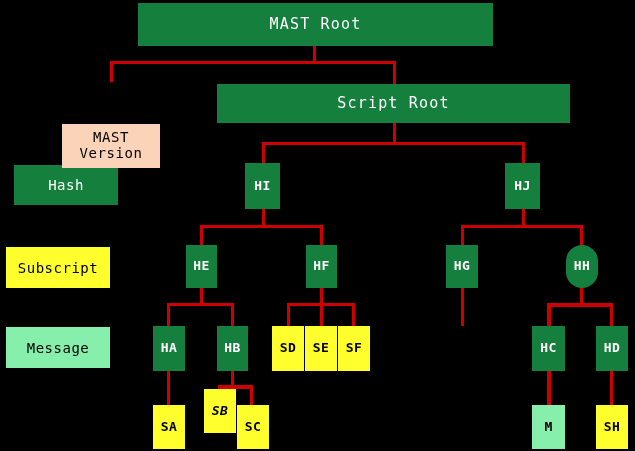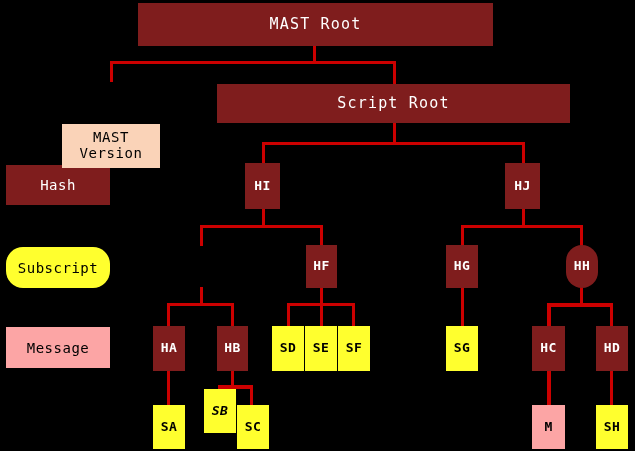--- a/index.html
+++ b/index.html
@@ -21,29 +21,29 @@
     box-sizing: border-box;
     display: flex;
     align-items: center;
     justify-content: center;
     text-align: center;
     line-height: 1.12;
     z-index: 3;
     white-space: pre-line;
   }
   .hash {
-    background: #7f1d1d;
+    background: #15803d;
     color: #ffffff;
   }
   .subscript {
     background: #FFFF2E;
     color: #000000;
   }
   .message {
-    background: #fca5a5;
+    background: #86efac;
     color: #000000;
   }
   .version {
     background: #FAD3B8;
     color: #000000;
   }
   .legend-box {
     position: absolute;
     box-sizing: border-box;
     display: flex;
@@ -111,52 +111,52 @@
 
   <div class="edge" style="left:231px; top:370px; width:3px; height:17px;"></div>
   <div class="edge" style="left:218px; top:385px; width:35px; height:4px;"></div>
   <div class="edge" style="left:218px; top:385px; width:4px; height:21px;"></div>
   <div class="edge" style="left:250px; top:385px; width:3px; height:21px;"></div>
 
   <div class="edge" style="left:547px; top:370px; width:4px; height:36px;"></div>
 
   <div class="edge" style="left:610px; top:370px; width:3px; height:36px;"></div>
 
-  <div class="legend-box hash" style="left:6px; top:165px; width:104px; height:40px;align-items:center;">
+  <div class="legend-box hash" style="left:14px; top:165px; width:104px; height:40px;align-items:center;">
     <span>Hash</span>
   </div>
-  <div class="legend-box subscript" style="left:6px; top:247px; width:104px; height:41px;border-radius:17px;">
+  <div class="legend-box subscript" style="left:6px; top:247px; width:104px; height:41px;">
     <span>Subscript</span>
   </div>
   <div class="legend-box message" style="left:6px; top:327px; width:104px; height:41px;">
     <span>Message</span>
   </div>
 
   <div class="node hash t-big" style="left:138px; top:3px; width:355px; height:43px;">MAST Root</div>
 
   <div class="node version t-mid" style="left:62px; top:81px; width:98px; height:44px;margin-top:43px;">MAST
 Version</div>
 
   <div class="node hash t-big" style="left:217px; top:84px; width:353px; height:39px;">Script Root</div>
 
   <div class="node hash t-small" style="left:505px; top:163px; width:35px; height:46px;">HJ</div>
   <div class="node hash t-small" style="left:245px; top:163px; width:35px; height:46px;">HI</div>
 
+  <div class="node hash t-small" style="left:186px; top:245px; width:31px; height:43px;">HE</div>
   <div class="node hash t-small" style="left:306px; top:245px; width:31px; height:43px;">HF</div>
   <div class="node hash t-small" style="left:446px; top:245px; width:32px; height:43px;">HG</div>
   <div class="node hash t-small" style="left:566px; top:245px; width:32px; height:43px;border-radius:16px;">HH</div>
 
   <div class="node hash t-small" style="left:153px; top:326px; width:32px; height:45px;">HA</div>
   <div class="node hash t-small" style="left:217px; top:326px; width:31px; height:45px;">HB</div>
 
   <div class="node subscript t-small" style="left:272px; top:326px; width:32px; height:45px;">SD</div>
   <div class="node subscript t-small" style="left:305px; top:326px; width:32px; height:45px;">SE</div>
   <div class="node subscript t-small" style="left:338px; top:326px; width:32px; height:45px;">SF</div>
 
-  <div class="node subscript t-small" style="left:446px; top:326px; width:32px; height:45px;">SG</div>
 
   <div class="node hash t-small" style="left:532px; top:326px; width:33px; height:45px;">HC</div>
   <div class="node hash t-small" style="left:596px; top:326px; width:32px; height:45px;">HD</div>
 
   <div class="node subscript t-small" style="left:153px; top:405px; width:32px; height:44px;">SA</div>
   <div class="node subscript t-small" style="left:204px; top:389px; width:32px; height:44px;font-style:italic;">SB</div>
   <div class="node subscript t-small" style="left:237px; top:405px; width:32px; height:44px;">SC</div>
 
   <div class="node message t-small" style="left:532px; top:405px; width:33px; height:44px;">M</div>
   <div class="node subscript t-small" style="left:596px; top:405px; width:32px; height:44px;">SH</div>

